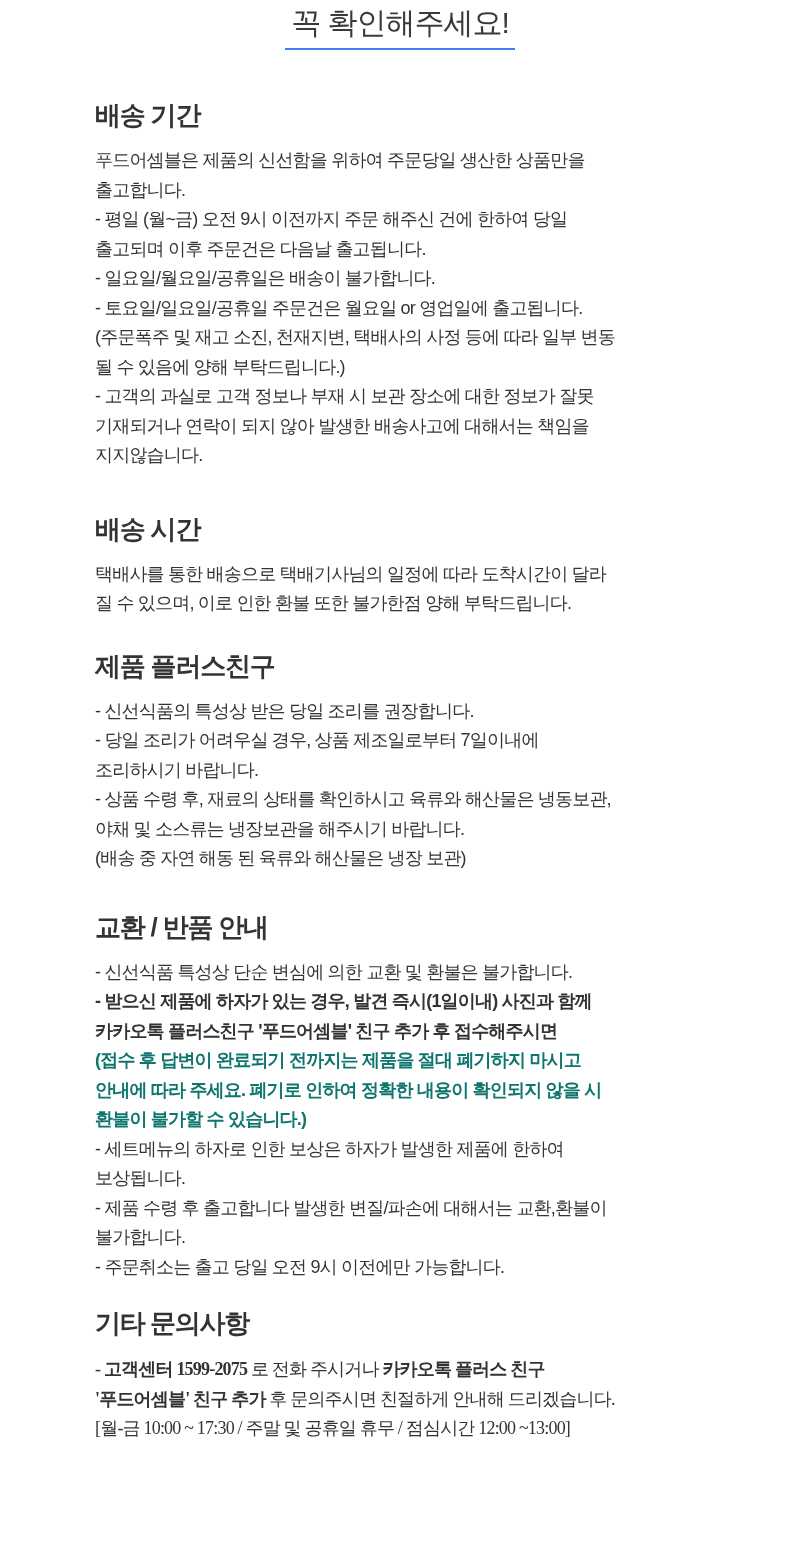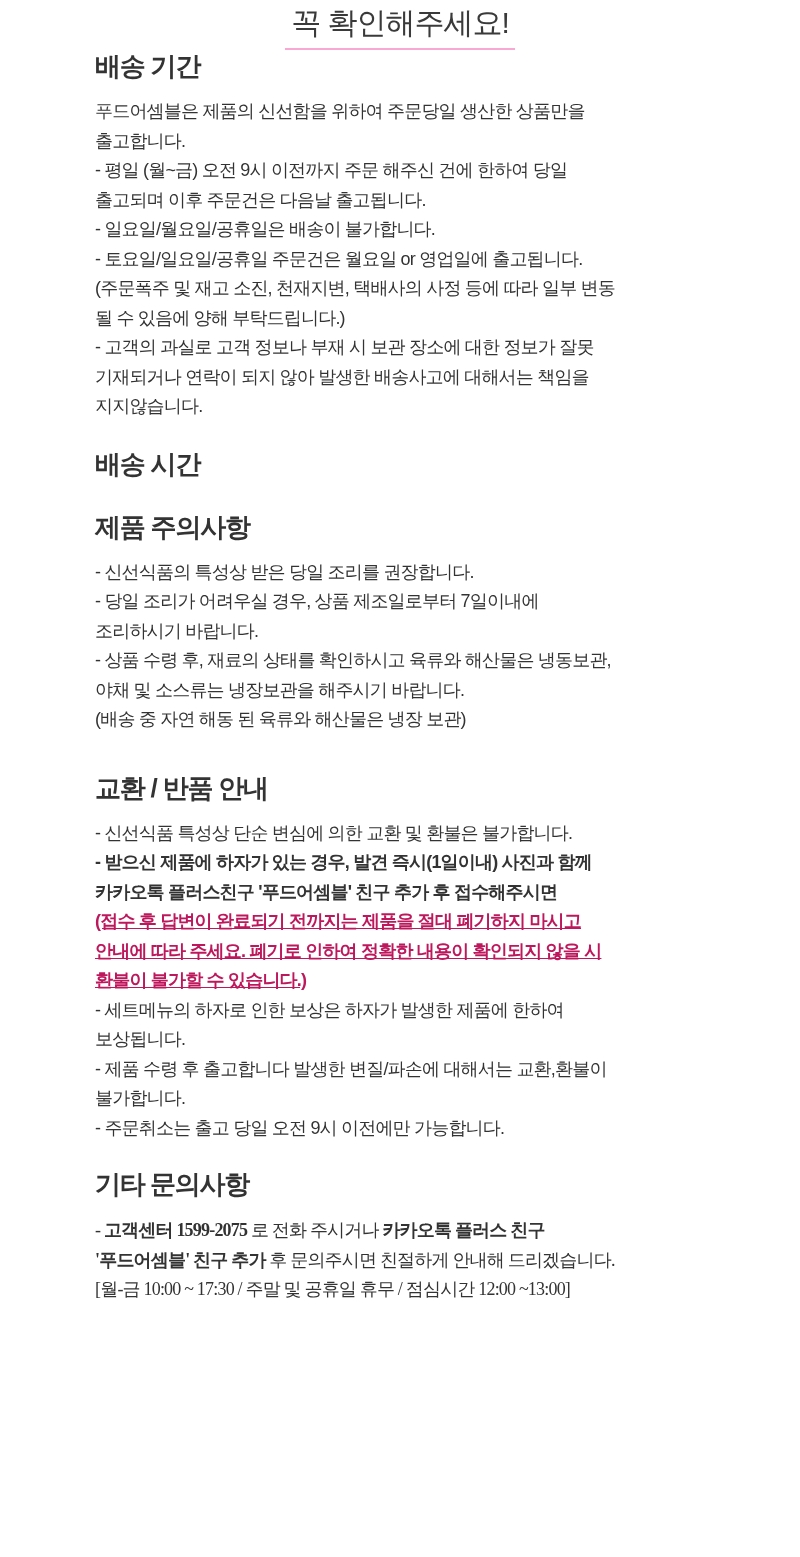--- a/index.html
+++ b/index.html
@@ -19,21 +19,21 @@
     padding-top: 5px;
   }
   .page-title {
     display: inline-block;
     font-size: 30px;
     line-height: 36px;
     font-weight: 500;
     color: #3a3a3a;
     letter-spacing: -1px;
     padding: 0 6px 7px 6px;
-    border-bottom: 2px solid #f9a8d4;
+    border-bottom: 2px solid #3b82f6;
   }
   .content {
     padding-left: 95px;
     padding-right: 60px;
   }
   section h2 {
     font-size: 26px;
     line-height: 32px;
     font-weight: 700;
     color: #333333;
@@ -46,23 +46,23 @@
     line-height: 29.5px;
     letter-spacing: -0.8px;
     color: #333333;
   }
   .line {
     display: block;
     white-space: nowrap;
   }
   .seg-normal { font-weight: 400; }
   .seg-bold   { font-weight: 700; }
-  .seg-red    { font-weight: 700; color: #be185d; text-decoration: underline; }
-  section:nth-of-type(1) { }
-  section:nth-of-type(2) { margin-top: 26px; }
+  .seg-red    { font-weight: 700; color: #0f766e; }
+  section:nth-of-type(1) { margin-top: 49px; }
+  section:nth-of-type(2) { margin-top: 42px; }
   section:nth-of-type(3) { margin-top: 31px; }
   section:nth-of-type(4) { margin-top: 37px; }
   section:nth-of-type(5) { margin-top: 26px; font-family: Liberation Serif, serif; }
 </style>
 </head>
 <body>
 
 <div class="title-wrap">
   <span class="page-title">꼭 확인해주세요!</span>
 </div>
@@ -79,23 +79,27 @@
         <span class="line"><span class="seg-normal">- 토요일/일요일/공휴일 주문건은 월요일 or 영업일에 출고됩니다.</span></span>
         <span class="line"><span class="seg-normal">(주문폭주 및 재고 소진, 천재지변, 택배사의 사정 등에 따라 일부 변동</span></span>
         <span class="line"><span class="seg-normal">될 수 있음에 양해 부탁드립니다.)</span></span>
         <span class="line"><span class="seg-normal">- 고객의 과실로 고객 정보나 부재 시 보관 장소에 대한 정보가 잘못</span></span>
         <span class="line"><span class="seg-normal">기재되거나 연락이 되지 않아 발생한 배송사고에 대해서는 책임을</span></span>
         <span class="line"><span class="seg-normal">지지않습니다.</span></span>
       </p>
     </section>
     <section>
       <h2>배송 시간</h2>
+      <p>
+        <span class="line"><span class="seg-normal">택배사를 통한 배송으로 택배기사님의 일정에 따라 도착시간이 달라</span></span>
+        <span class="line"><span class="seg-normal">질 수 있으며, 이로 인한 환불 또한 불가한점 양해 부탁드립니다.</span></span>
+      </p>
     </section>
     <section>
-      <h2>제품 주의사항</h2>
+      <h2>제품 플러스친구</h2>
       <p>
         <span class="line"><span class="seg-normal">- 신선식품의 특성상 받은 당일 조리를 권장합니다.</span></span>
         <span class="line"><span class="seg-normal">- 당일 조리가 어려우실 경우, 상품 제조일로부터 7일이내에</span></span>
         <span class="line"><span class="seg-normal">조리하시기 바랍니다.</span></span>
         <span class="line"><span class="seg-normal">- 상품 수령 후, 재료의 상태를 확인하시고 육류와 해산물은 냉동보관,</span></span>
         <span class="line"><span class="seg-normal">야채 및 소스류는 냉장보관을 해주시기 바랍니다.</span></span>
         <span class="line"><span class="seg-normal">(배송 중 자연 해동 된 육류와 해산물은 냉장 보관)</span></span>
       </p>
     </section>
     <section>

